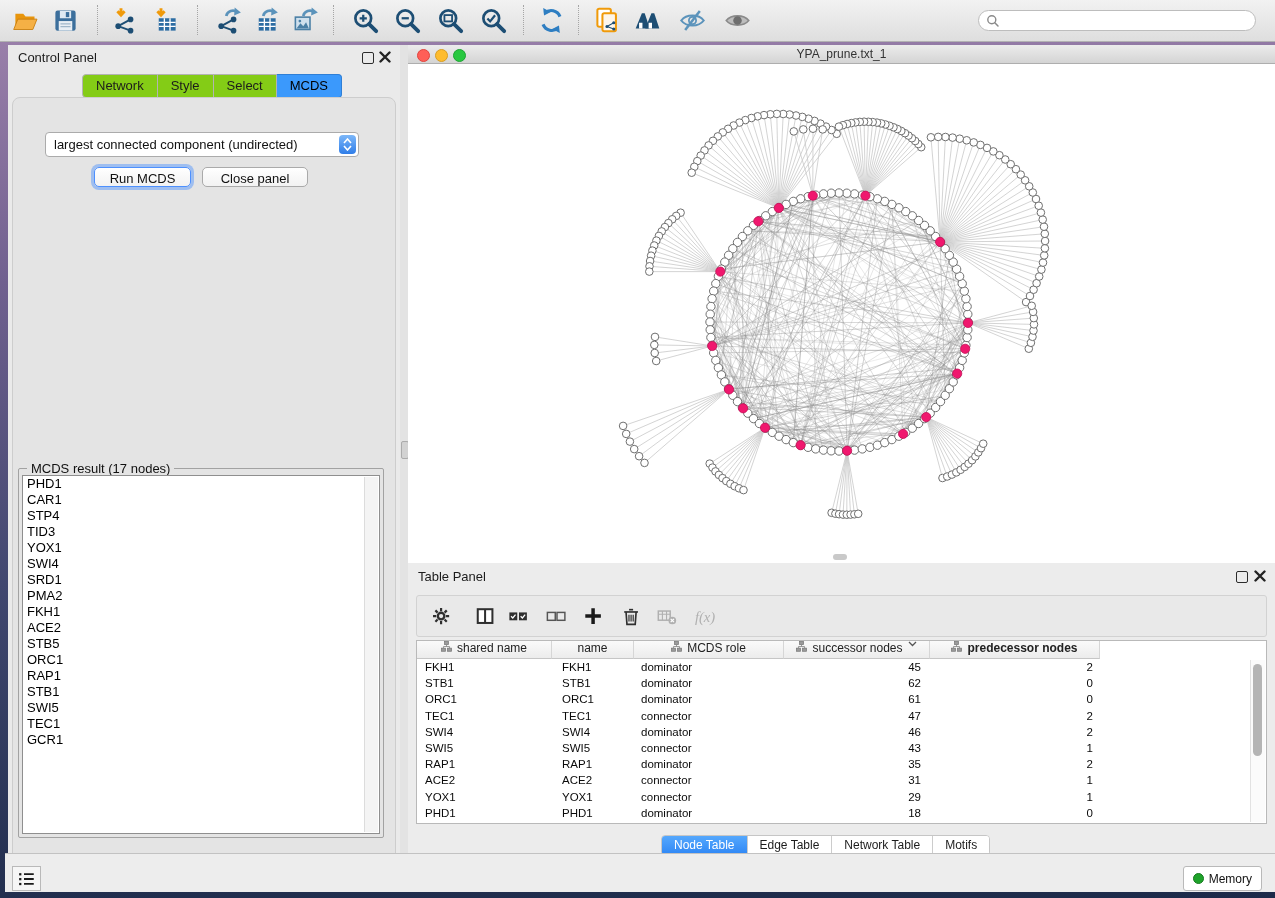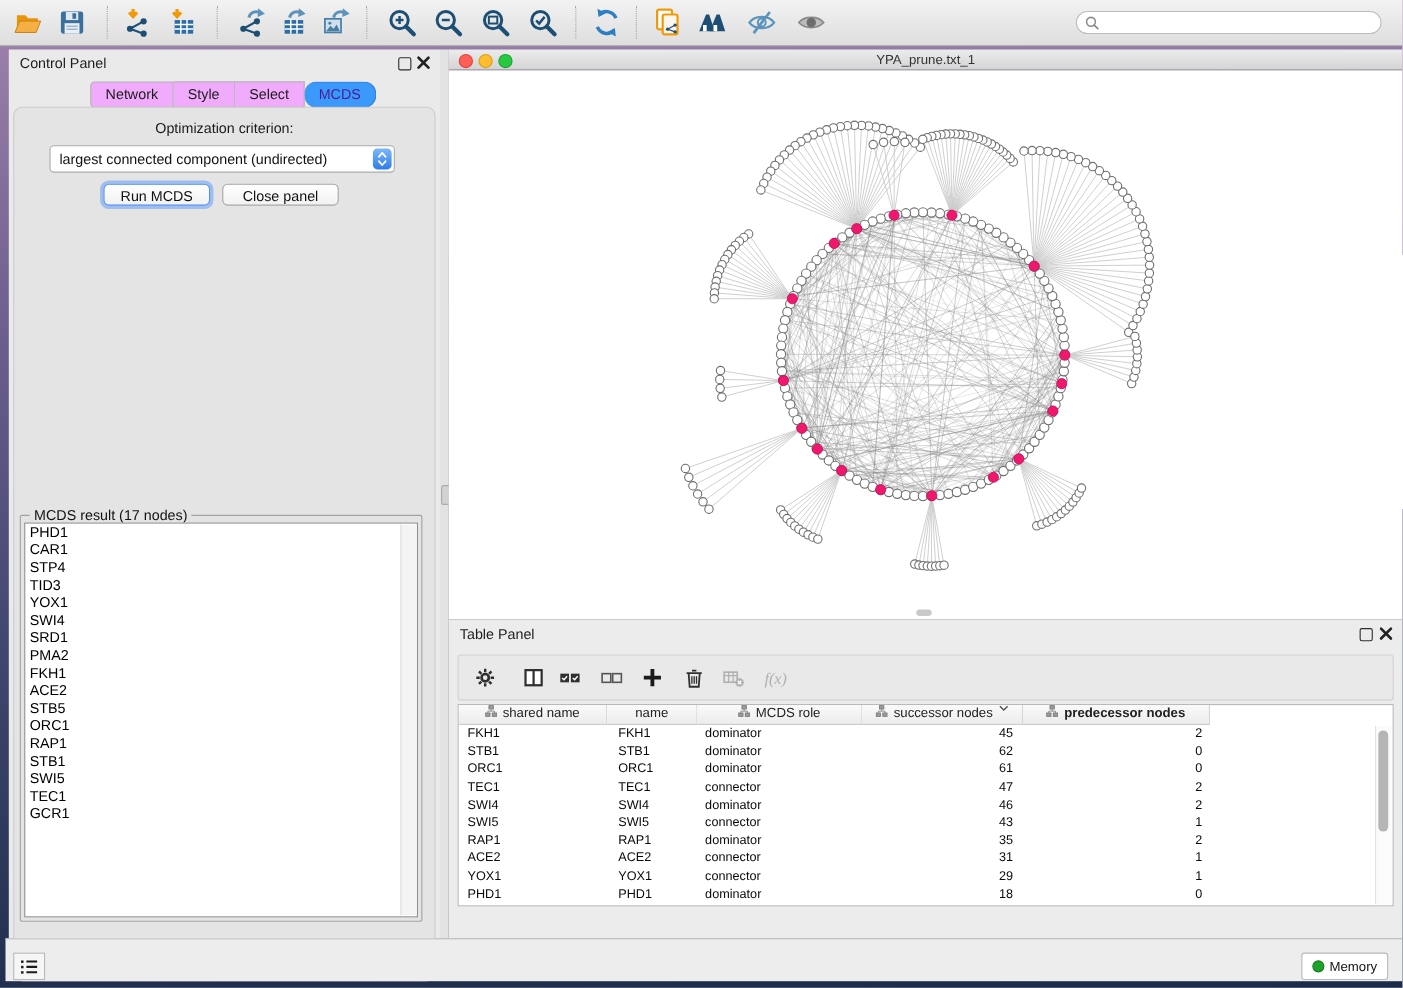--- a/index.html
+++ b/index.html
@@ -14,25 +14,25 @@
     background:linear-gradient(#f2f2f2,#dedede);border-bottom:1px solid #b2b2b2;}
   .tbicon{position:absolute;top:7px;width:27px;height:27px;cursor:pointer;}
   .tbsep{position:absolute;top:5px;height:30px;width:0;border-left:1px dotted #a5a5a5;}
   #search-box{position:absolute;left:978px;top:10px;width:278px;height:21px;background:#fff;
     border:1px solid #bdbdbd;border-radius:11px;display:flex;align-items:center;padding-left:7px;box-sizing:border-box;}
   
   #control-panel{position:absolute;left:8px;top:45px;width:392px;height:808px;background:#eaeaea;}
   #cp-title{position:absolute;left:10px;top:5px;font-size:13px;color:#1c1c1c;}
   .float-ic{width:10px;height:10px;border:1.6px solid #2c2c2c;border-radius:2px;display:inline-block;}
   #cp-tabs{position:absolute;left:74px;top:29px;height:22px;display:flex;}
-  .ctab{height:22px;line-height:22px;padding:0 13px;font-size:13px;color:#1c1c1c;background:#f0abfc;
+  .ctab{height:22px;line-height:22px;padding:0 13px;font-size:13px;color:#1c1c1c;background:#84cc16;
     border:1px solid #b3b3b3;border-left:none;cursor:pointer;}
   .ctab:first-child{border-left:1px solid #b3b3b3;border-radius:4px 0 0 4px;}
   .ctab:last-child{border-radius:0 4px 4px 0;}
-  .ctab.active{background:#3b99fc;border-color:#2f7fd6;color:#4c1d95;border-radius:11px;}
+  .ctab.active{background:#3b99fc;border-color:#2f7fd6;color:#000000;}
   #cp-inner{position:absolute;left:4px;top:52px;width:382px;height:793px;background:#e4e4e4;
     border:1px solid #cdcdcd;border-radius:8px;}
   #opt-label{position:absolute;left:0;top:64px;width:100%;text-align:center;font-size:13px;color:#1a1a1a;}
   #criterion-select{position:absolute;left:37px;top:87px;width:314px;height:25px;background:#fff;
     border:1px solid #ababab;border-radius:4px;display:flex;align-items:center;cursor:pointer;box-sizing:border-box;}
   #criterion-select .val{flex:1;font-size:13px;color:#111;padding-left:8px;white-space:nowrap;}
   #criterion-select .stepper{width:17px;height:19px;margin-right:2px;border-radius:4px;
     background:linear-gradient(#7cb7f9,#2f7de8);display:flex;flex-direction:column;align-items:center;justify-content:center;gap:1px;}
   .btn{position:absolute;height:20px;background:linear-gradient(#ffffff,#f2f2f2);border:1px solid #aaa;
     border-radius:5px;font-size:13px;color:#111;text-align:center;line-height:22px;cursor:pointer;box-sizing:border-box;}
@@ -199,21 +199,20 @@
   <svg class="abs" style="left:371px;top:6px;" width="12" height="12" viewBox="0 0 12 12">
       <path d="M1.5 1.5 L10.5 10.5 M10.5 1.5 L1.5 10.5" stroke="#222" stroke-width="2.4" stroke-linecap="round"></path>
     </svg>
   <div id="cp-tabs">
       <div class="ctab">Network</div>
       <div class="ctab">Style</div>
       <div class="ctab">Select</div>
       <div class="ctab active">MCDS</div>
     </div>
   <div id="cp-inner"></div>
-  <div id="opt-label">Optimization criterion:</div>
   <div id="criterion-select">
     <span class="val">largest connected component (undirected)</span>
     <span class="stepper">
       <svg width="9" height="6" viewBox="0 0 9 6">
           <path d="M1 5 L4.5 1 L8 5" fill="none" stroke="#fff" stroke-width="1.6"></path>
         </svg>
       <svg width="9" height="6" viewBox="0 0 9 6">
           <path d="M1 1 L4.5 5 L8 1" fill="none" stroke="#fff" stroke-width="1.6"></path>
         </svg>
     </span>
@@ -1218,20 +1217,26 @@
           <div class="td" style="width: 82px; padding-left: 10px;">PHD1</div>
           <div class="td" style="width: 150px; padding-left: 7px;">dominator</div>
           <div class="td" style="width: 146px; padding-right: 9px; text-align: right;">18</div>
           <div class="td" style="width: 170px; padding-right: 7px; text-align: right;">0</div>
         </div>
       </div>
     <div id="tbl-vscroll">
         <div class="thumb"></div>
       </div>
   </div>
+  <div id="tp-tabs">
+      <div class="ttab active">Node Table</div>
+      <div class="ttab">Edge Table</div>
+      <div class="ttab">Network Table</div>
+      <div class="ttab">Motifs</div>
+    </div>
 </div>
 
 <div id="status-bar">
   <div id="status-list-btn">
     <svg width="18" height="16" viewBox="0 0 24 20">
       <path d="M8 3.5 h13 M8 10 h13 M8 16.5 h13" stroke="#1c1c1c" stroke-width="2.6"></path>
       <rect x="1.5" y="2.2" width="3" height="3" fill="#1c1c1c"></rect>
         <rect x="1.5" y="8.7" width="3" height="3" fill="#1c1c1c"></rect>
         <rect x="1.5" y="15.2" width="3" height="3" fill="#1c1c1c"></rect>
     </svg>

